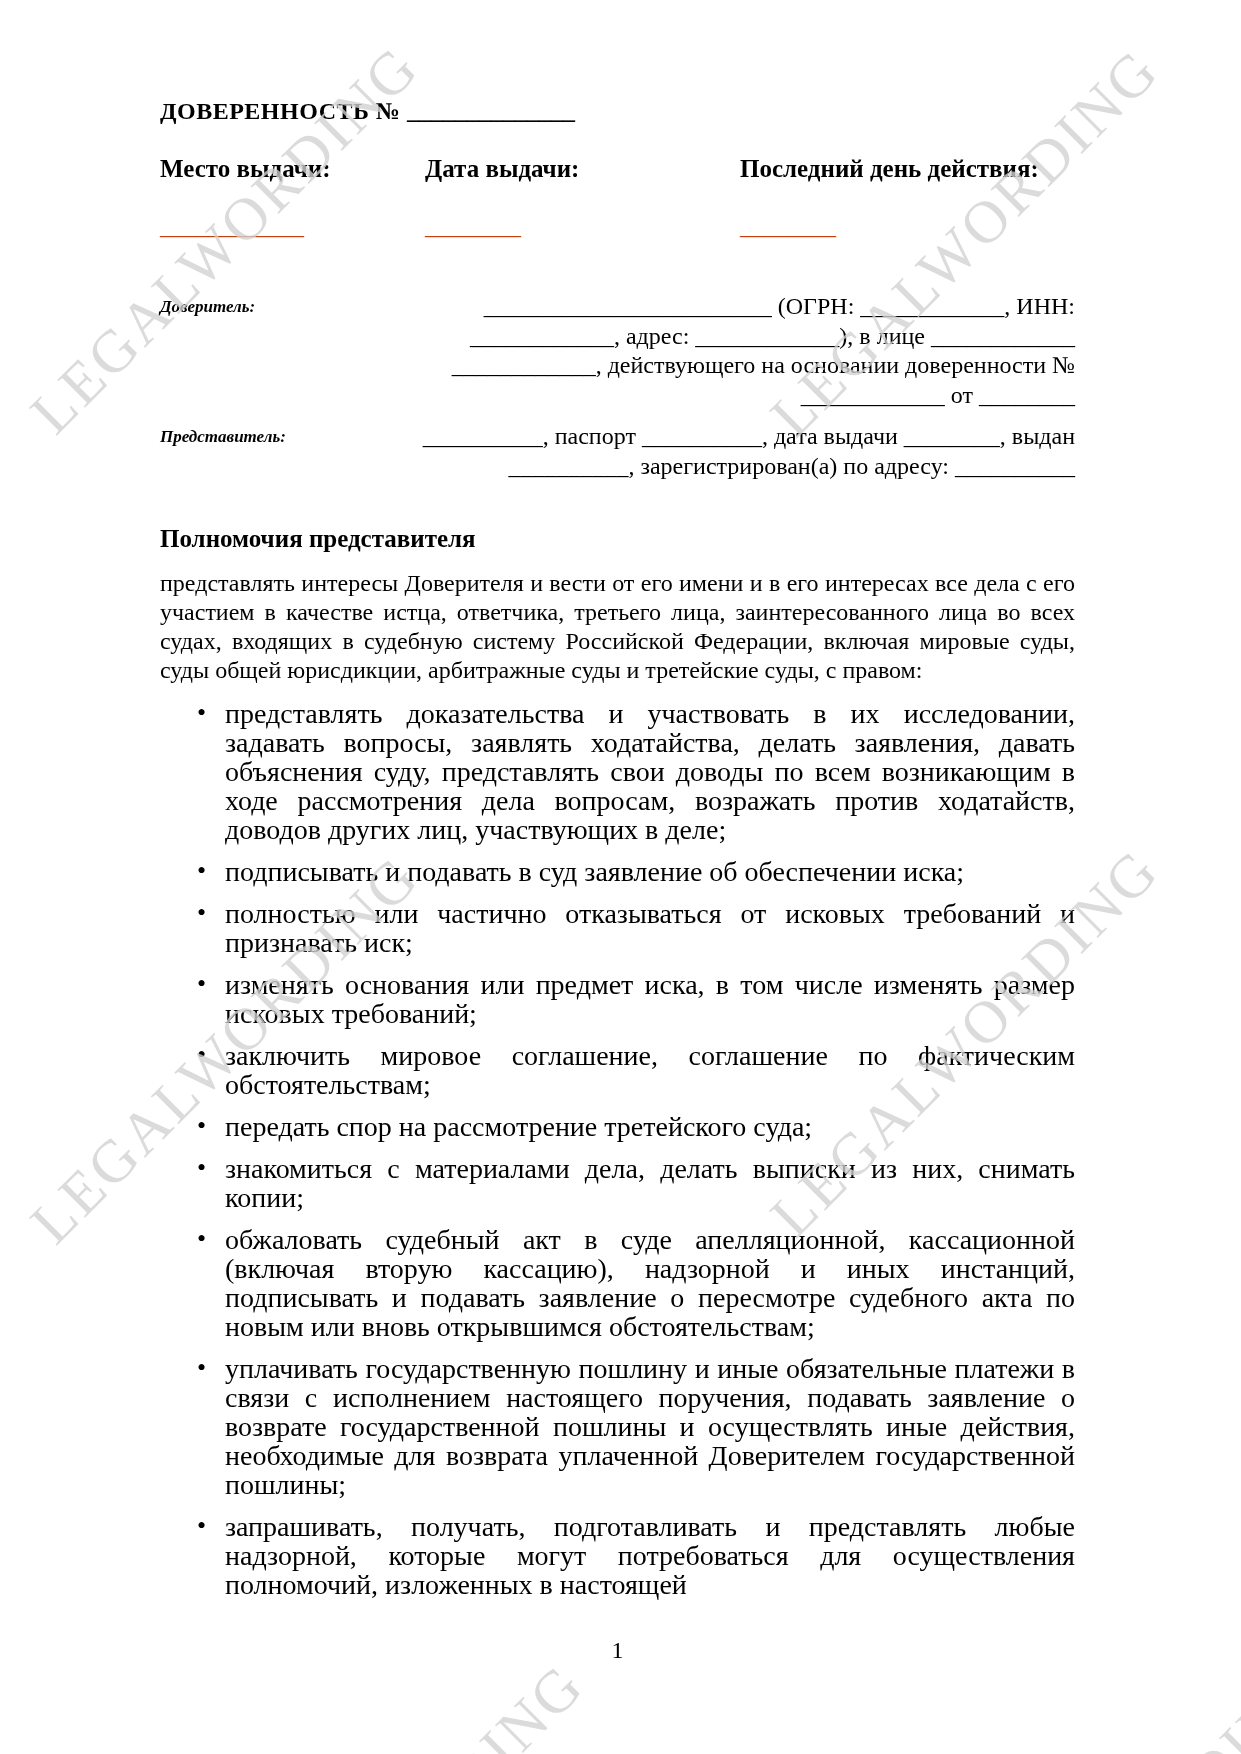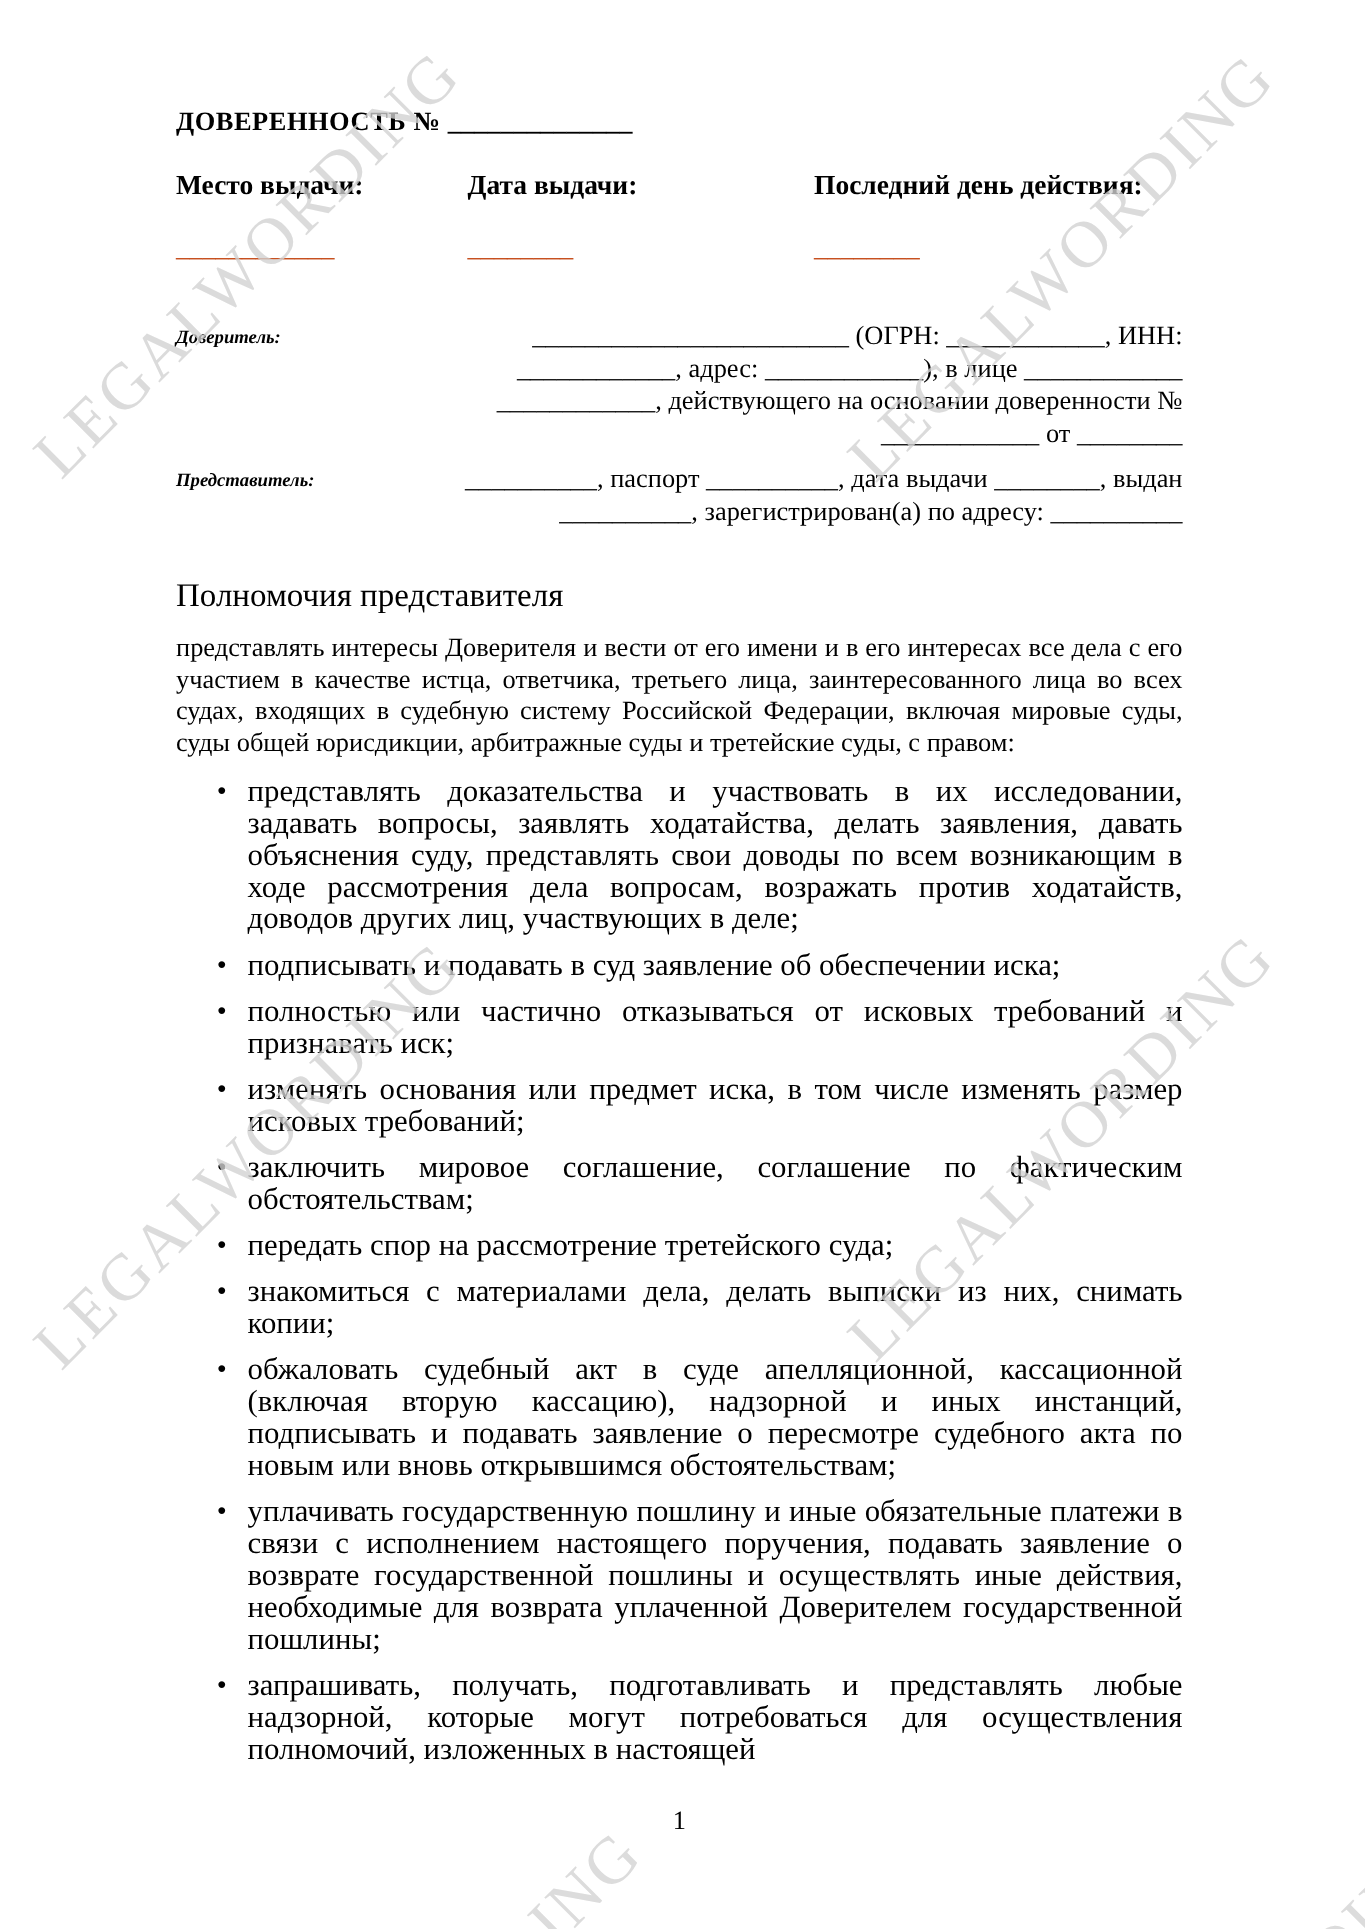--- a/index.html
+++ b/index.html
@@ -45,22 +45,22 @@
   }
   .party-value {
     flex: 1;
     font-size: 24px;
     line-height: 29.5px;
     text-align: right;
   }
   
   .powers-heading {
     margin-top: 44px;
-    font-size: 30px;
-    font-weight: normal;
+    font-size: 25px;
+    font-weight: bold;
   }
   .powers-intro {
     margin-top: 16px;
     font-size: 24px;
     line-height: 29px;
     text-align: justify;
   }
   ul.powers-list {
     list-style: none;
     margin: 14px 0 0 0;

